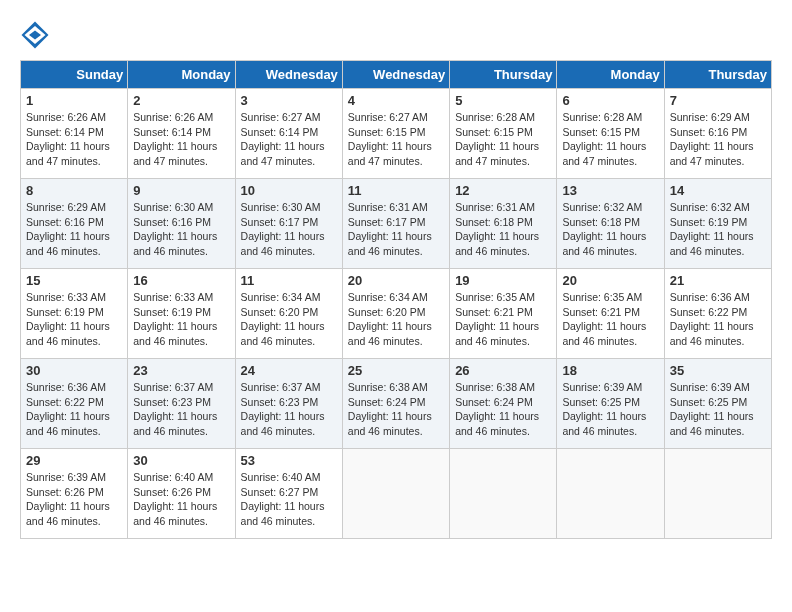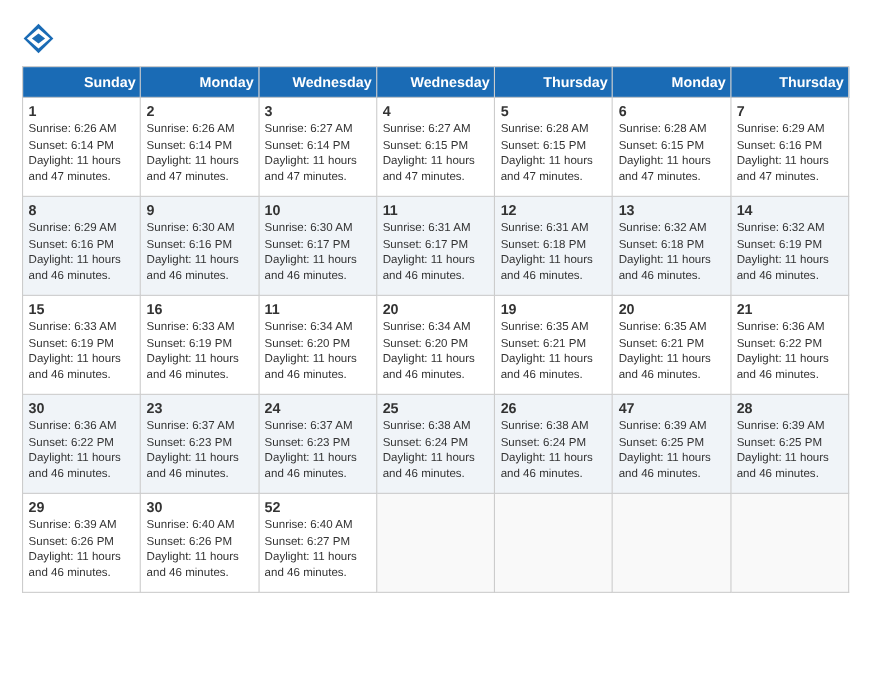--- a/index.html
+++ b/index.html
@@ -336,29 +336,29 @@
         </td>
         <td>
           <span class="day-number">26</span>
           <span class="day-info">
             Sunrise: 6:38 AM<br>
             Sunset: 6:24 PM<br>
             Daylight: 11 hours and 46 minutes.
           </span>
         </td>
         <td>
-          <span class="day-number">47</span>
+          <span class="day-number">18</span>
           <span class="day-info">
             Sunrise: 6:39 AM<br>
             Sunset: 6:25 PM<br>
             Daylight: 11 hours and 46 minutes.
           </span>
         </td>
         <td>
-          <span class="day-number">28</span>
+          <span class="day-number">35</span>
           <span class="day-info">
             Sunrise: 6:39 AM<br>
             Sunset: 6:25 PM<br>
             Daylight: 11 hours and 46 minutes.
           </span>
         </td>
       </tr>
       <tr>
         <td>
           <span class="day-number">29</span>
@@ -370,21 +370,21 @@
         </td>
         <td>
           <span class="day-number">30</span>
           <span class="day-info">
             Sunrise: 6:40 AM<br>
             Sunset: 6:26 PM<br>
             Daylight: 11 hours and 46 minutes.
           </span>
         </td>
         <td>
-          <span class="day-number">52</span>
+          <span class="day-number">53</span>
           <span class="day-info">
             Sunrise: 6:40 AM<br>
             Sunset: 6:27 PM<br>
             Daylight: 11 hours and 46 minutes.
           </span>
         </td>
         <td class="empty-cell"></td>
         <td class="empty-cell"></td>
         <td class="empty-cell"></td>
         <td class="empty-cell"></td>

